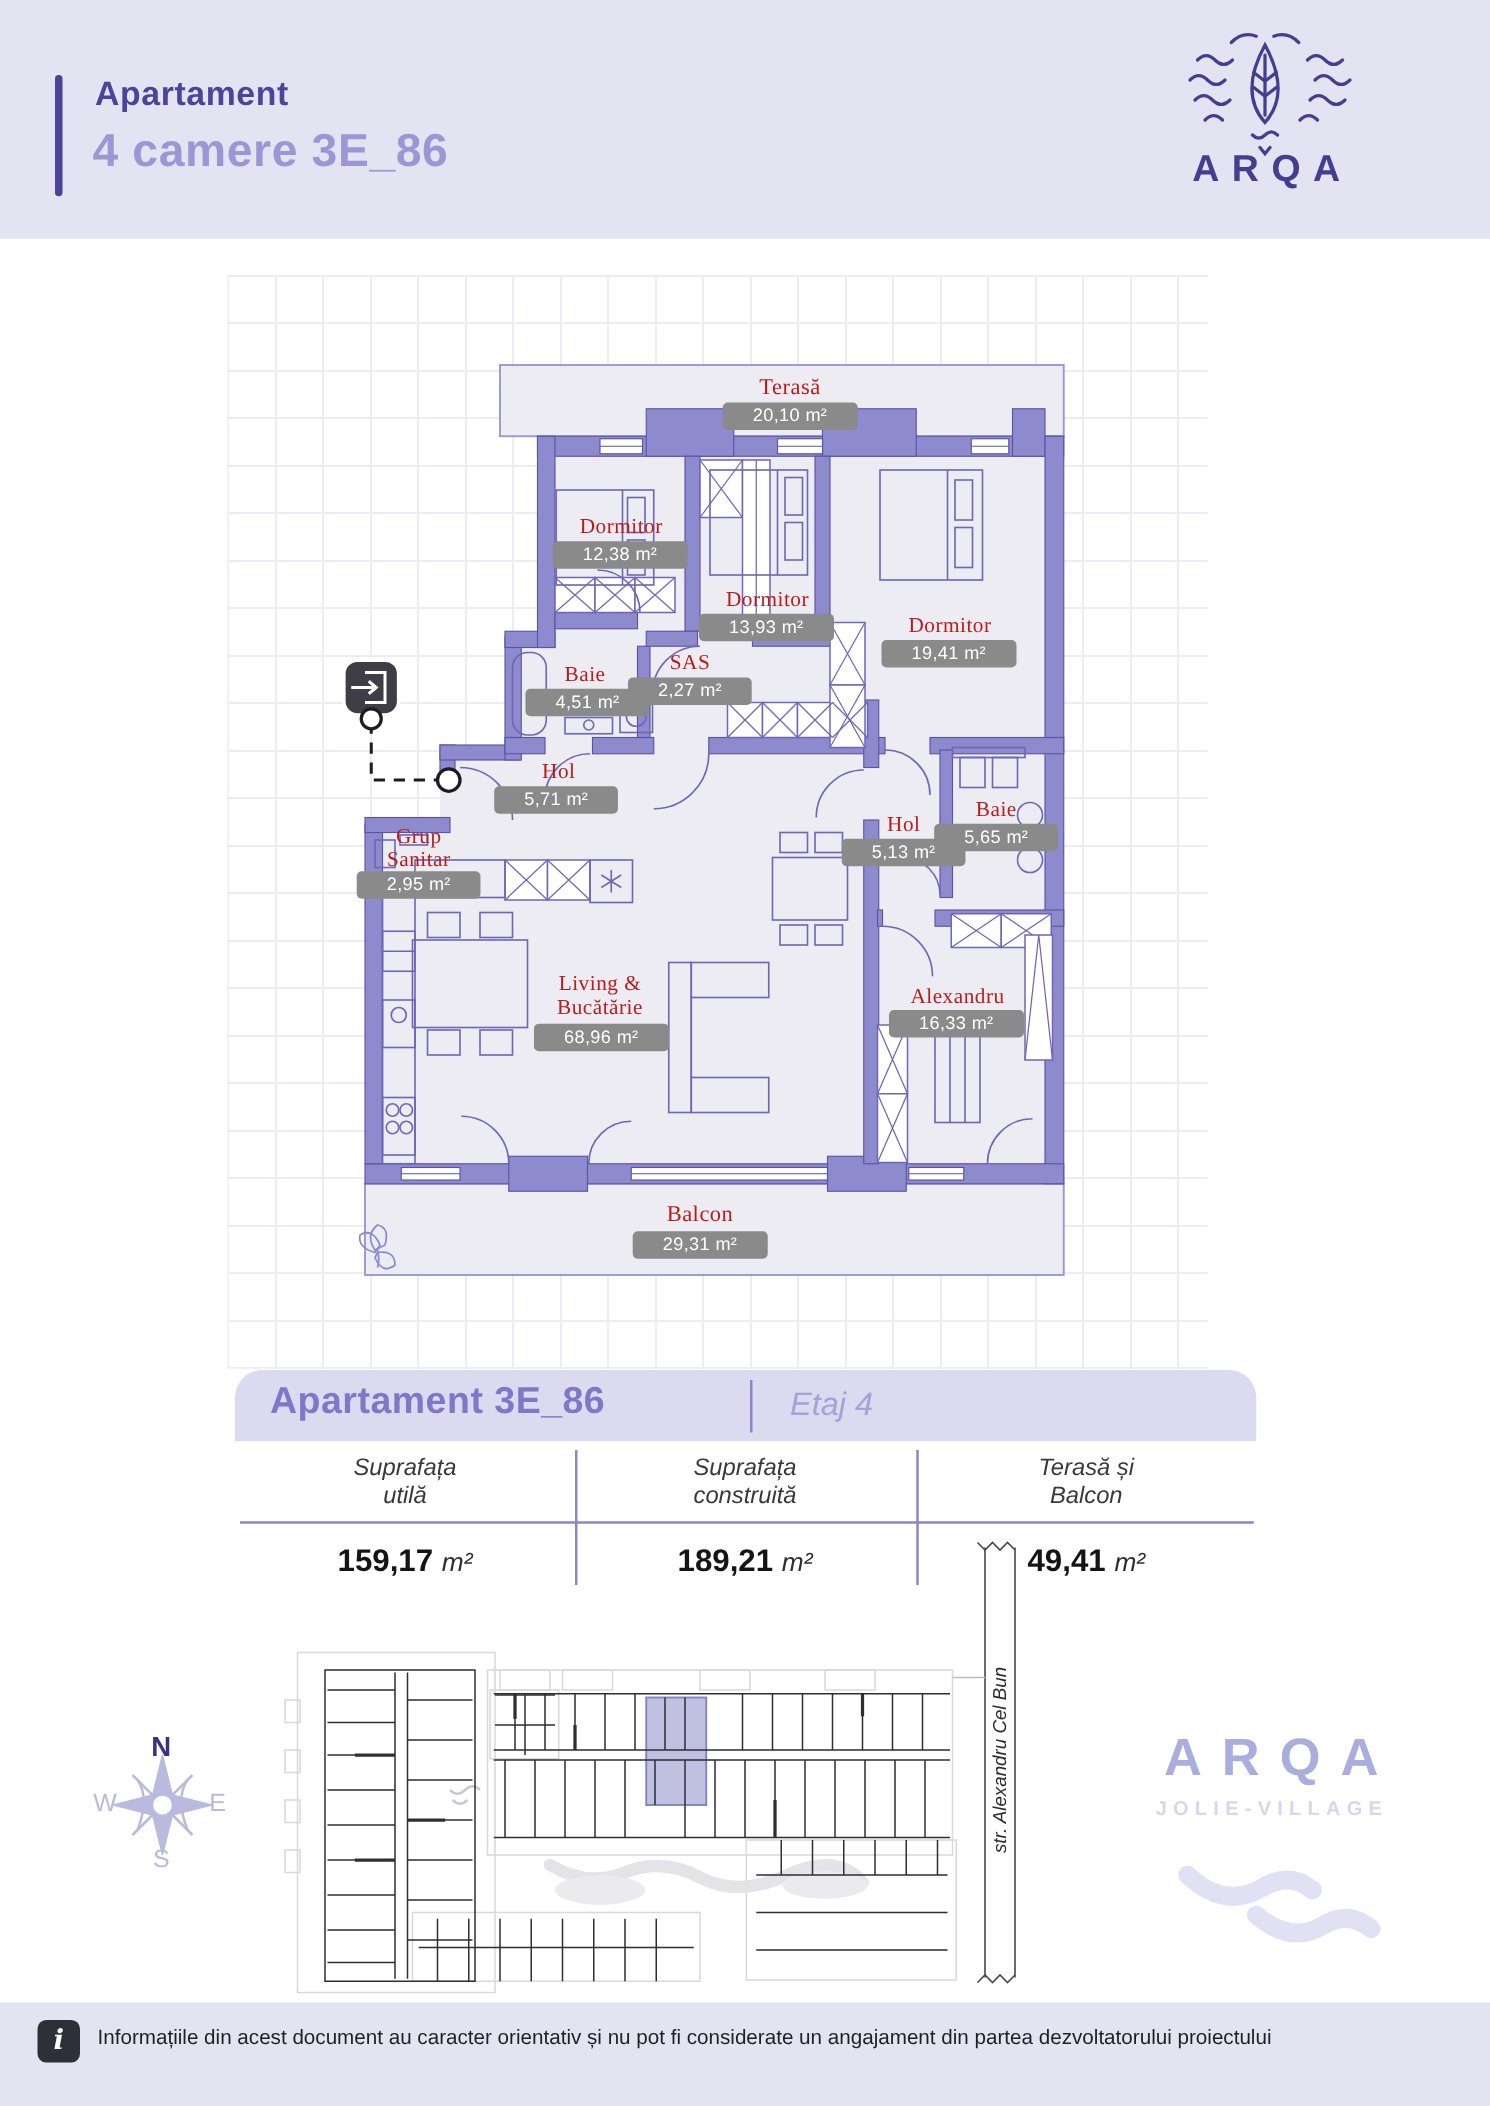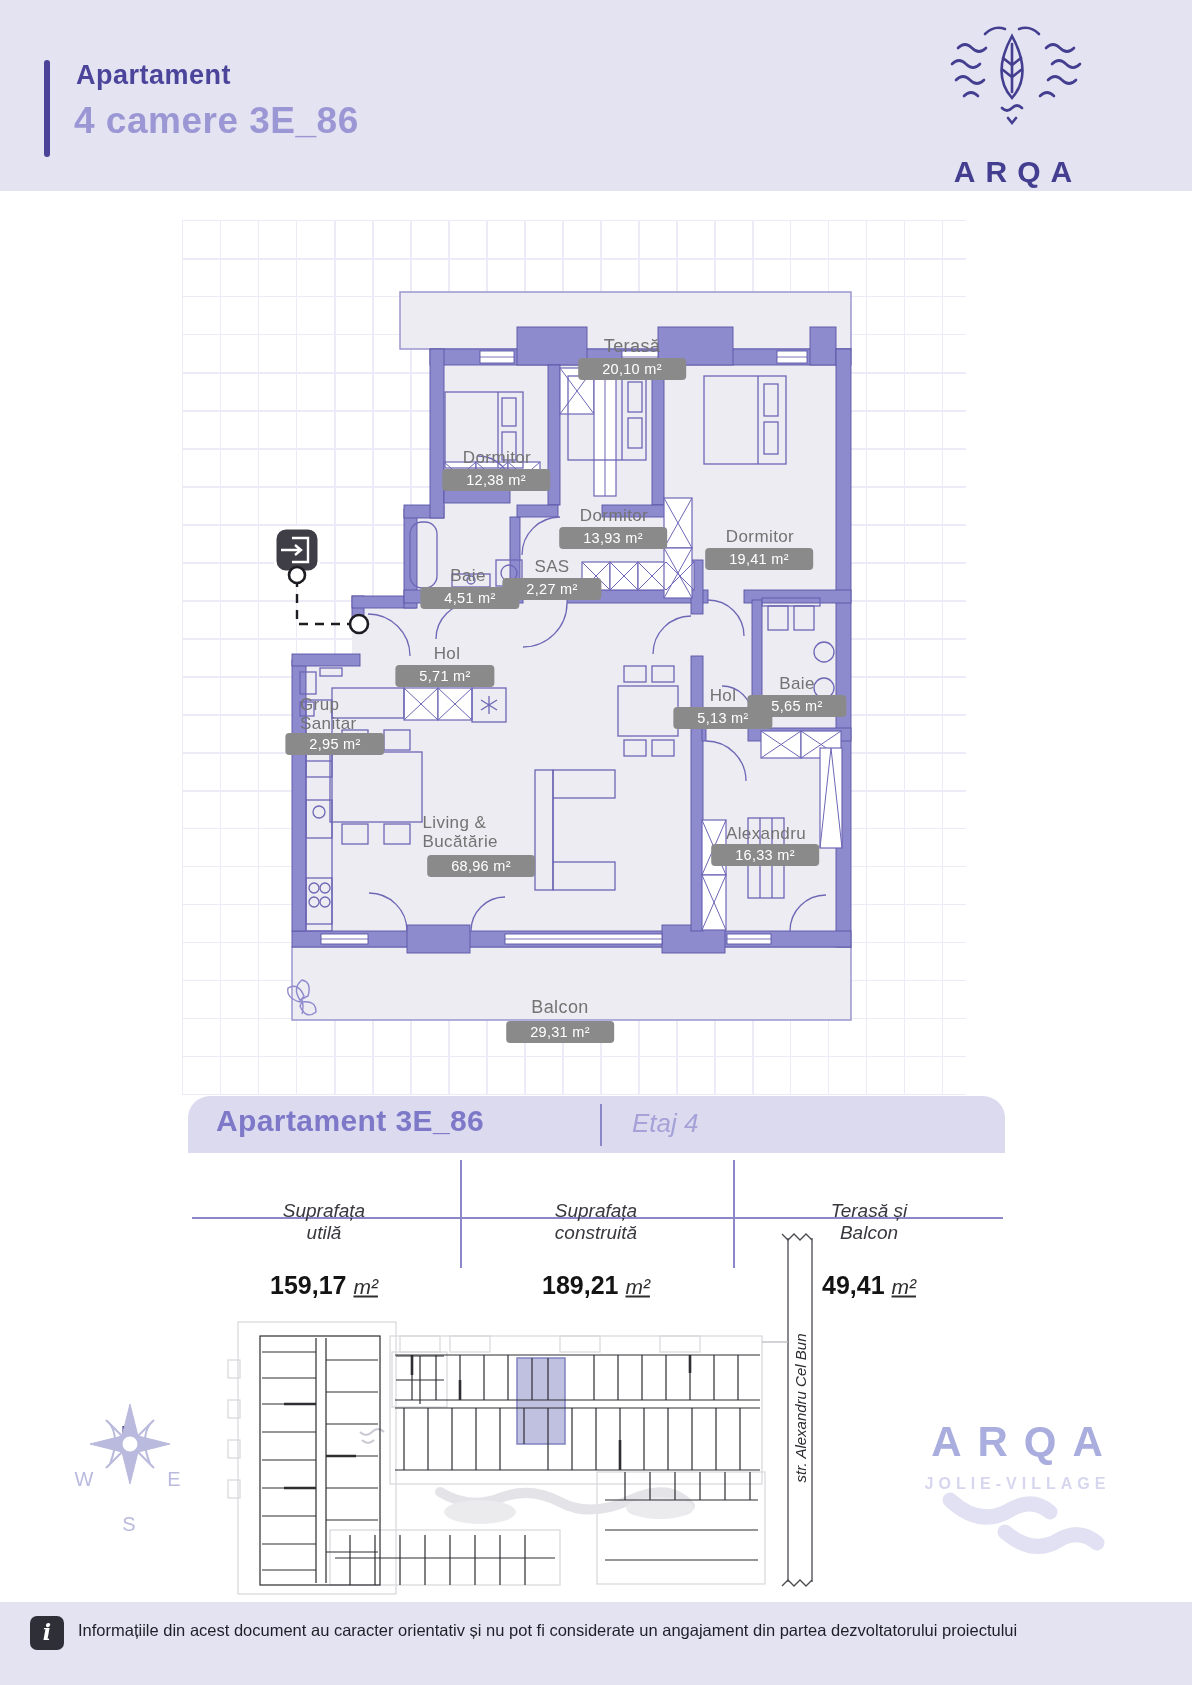--- a/index.html
+++ b/index.html
@@ -1,44 +1,44 @@
 <!DOCTYPE html>
 <html><head>
 <meta charset="utf-8">
 <style>
   html,body{margin:0;padding:0;}
   body{width:1192px;height:1685px;position:relative;background:#ffffff;overflow:hidden;
        font-family:"Liberation Sans", sans-serif;}
   .abs{position:absolute;}
-  .ctr{position:absolute;transform:translate(-50%,-50%);white-space:nowrap;margin-top:36px;}
+  .ctr{position:absolute;transform:translate(-50%,-50%);white-space:nowrap;}
   
   .header-band{left:0;top:0;width:1192px;height:191px;background:#e4e3f1;}
   .accent-bar{left:44px;top:60px;width:6px;height:97px;background:#4a4397;border-radius:3px;}
   .hdr-label{left:76px;top:60px;font-size:27px;color:#4b449b;font-weight:700;letter-spacing:.5px;}
   .hdr-title{left:74px;top:100px;font-size:37px;color:#9b97d4;font-weight:800;letter-spacing:.5px;}
   .arqa-top{font-size:30px;font-weight:800;color:#443e90;letter-spacing:10px;text-indent:10px;}
   
   .grid{left:182px;top:220px;width:784px;height:875px;
     background:
       repeating-linear-gradient(to right,#edebf7 0 1.5px,transparent 1.5px 38px),
       repeating-linear-gradient(to bottom,#edebf7 0 1.5px,transparent 1.5px 38px);}
   
-  .room-label{font-size:17px;color:#737373;letter-spacing:.4px;line-height:19px;z-index:10;}
+  .room-label{font-size:17px;color:#b91c1c;letter-spacing:.4px;text-align:center;line-height:19px;z-index:10;font-family:Liberation Serif, serif;}
   .badge{background:#8a8a8a;color:#ffffff;font-size:14.5px;padding:3px 24px;border-radius:4px;
          letter-spacing:.3px;z-index:10;}
   
   .card-band{left:188px;top:1096px;width:817px;height:57px;background:#dcdaef;border-radius:22px 22px 0 0;}
   .card-title{left:216px;top:1104px;font-size:30px;font-weight:800;color:#7d78c8;letter-spacing:.4px;}
   .card-sep{left:600px;top:1104px;width:2px;height:42px;background:#8a87cb;}
   .card-floor{left:632px;top:1108px;font-size:26px;font-style:italic;color:#a5a2d8;}
   .col-head{font-size:19px;font-style:italic;color:#38383f;text-align:center;line-height:22px;z-index:10;}
   .col-rule{left:192px;top:1217px;width:811px;height:2px;background:#8a87cb;}
   .col-div{top:1160px;width:2px;height:108px;background:#8a87cb;}
   .col-val{font-size:25px;color:#141414;font-weight:800;z-index:10;}
-  .col-val .unit{font-size:21px;font-weight:400;font-style:italic;color:#2e2e2e;text-decoration:underline;}
+  .col-val .unit{font-size:21px;font-weight:400;font-style:italic;color:#2e2e2e;}
   
   .compass-n{font-size:22px;font-weight:800;color:#39327f;}
   .compass-l{font-size:20px;color:#b9badd;}
   .street{font-size:15px;font-style:italic;color:#2b2b31;transform:translate(-50%,-50%) rotate(-90deg);}
   .arqa-bottom{font-size:42px;font-weight:800;color:#a9aede;letter-spacing:16px;text-indent:16px;}
   .jolie{font-size:16px;font-weight:700;color:#d6d6ee;letter-spacing:5px;text-indent:5px;}
   
   .footer-band{left:0;top:1602px;width:1192px;height:83px;background:#e4e3f1;}
   .info-icon{left:30px;top:1616px;width:34px;height:34px;border-radius:7px;background:#2f2f37;
              color:#fff;font-family:"DejaVu Serif",serif;font-style:italic;font-weight:700;

